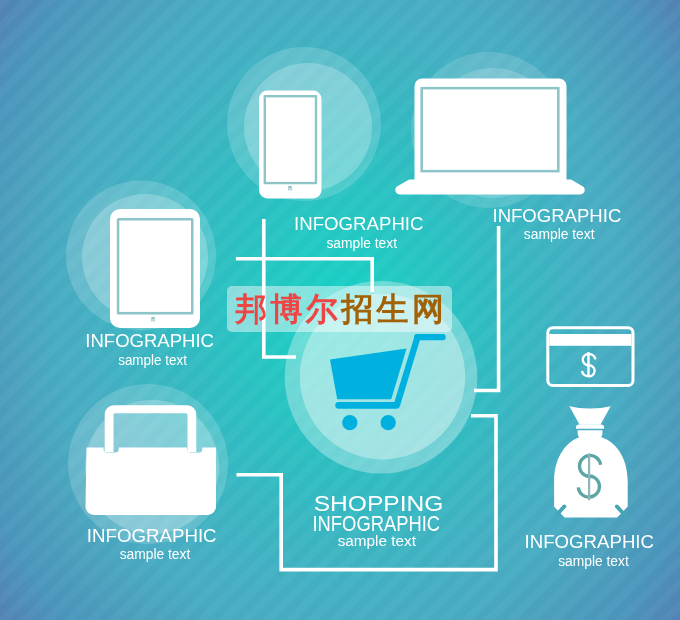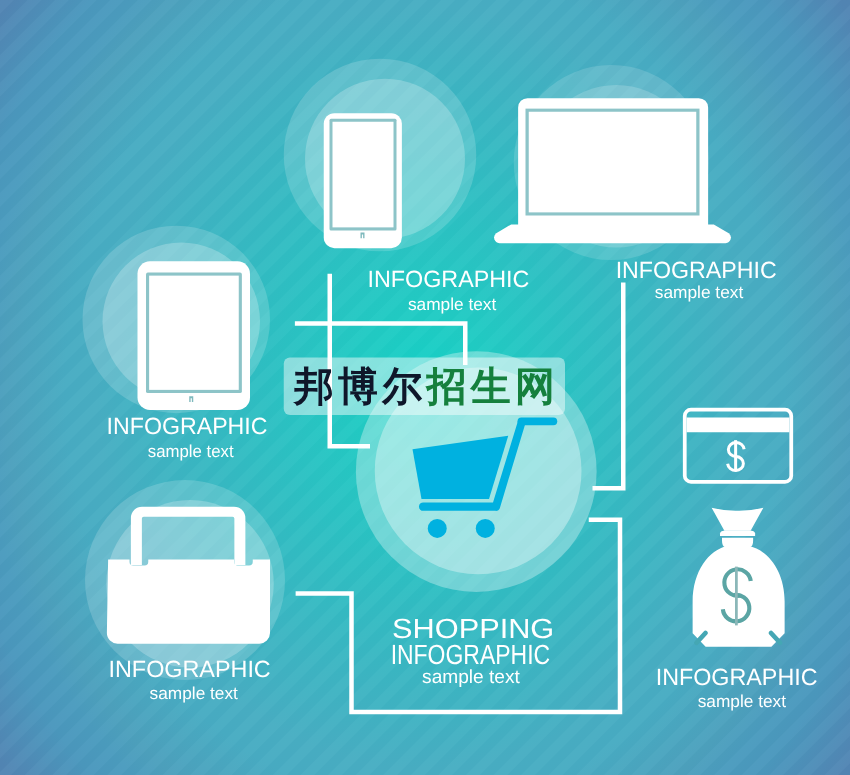--- a/index.html
+++ b/index.html
@@ -10,22 +10,22 @@
   .lbl{fill:#ffffff;font-family:"Liberation Sans",sans-serif;}
   .lbl-big{font-size:18.8px;}
   .lbl-sm{font-size:13.8px;}
   .lbl-center{font-size:22.2px;}
   .lbl-csm{font-size:15.3px;}
   #watermark{position:absolute;left:227px;top:286px;width:225px;height:46px;
     background:rgba(255,255,255,0.46);border-radius:5px;
     font-family:"DejaVu Serif",serif;font-weight:bold;font-size:32px;
     line-height:47px;text-align:center;white-space:nowrap;letter-spacing:3.4px;
     text-indent:3.4px;}
-  #watermark span:first-child{color:#0f172a;font-family:Liberation Serif, serif;}
-  #watermark span:last-child{color:#15803d;}
+  #watermark span:first-child{color:#ef4444;font-family:Liberation Serif, serif;}
+  #watermark span:last-child{color:#a16207;}
 </style>
 </head>
 <body>
 
 <div id="stage">
 
 <svg width="680" height="620" viewBox="0 0 680 620">
   <defs>
     <radialGradient id="gradCenter" cx="340" cy="360.0" r="620" fx="340" fy="360.0" gradientUnits="userSpaceOnUse" gradientTransform="matrix(1,0,0,1.1613,0,-108.1)">
       <stop offset="0.000" stop-color="#14d1c8"></stop>

